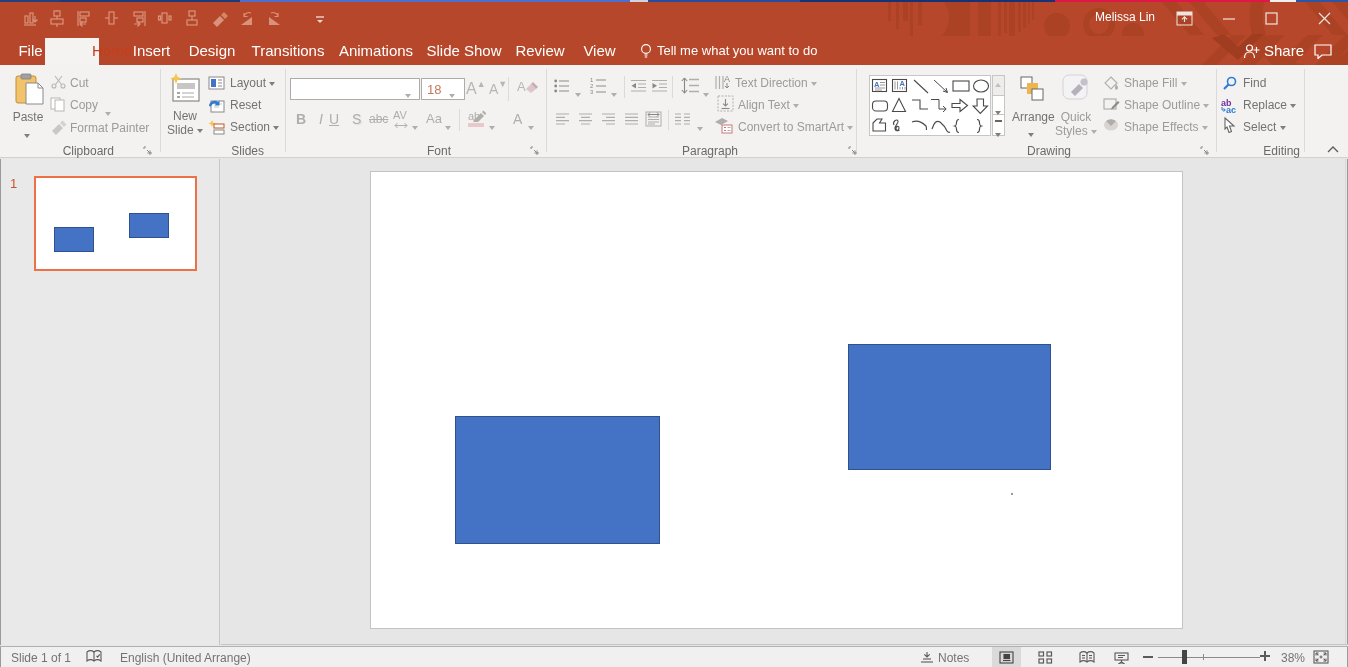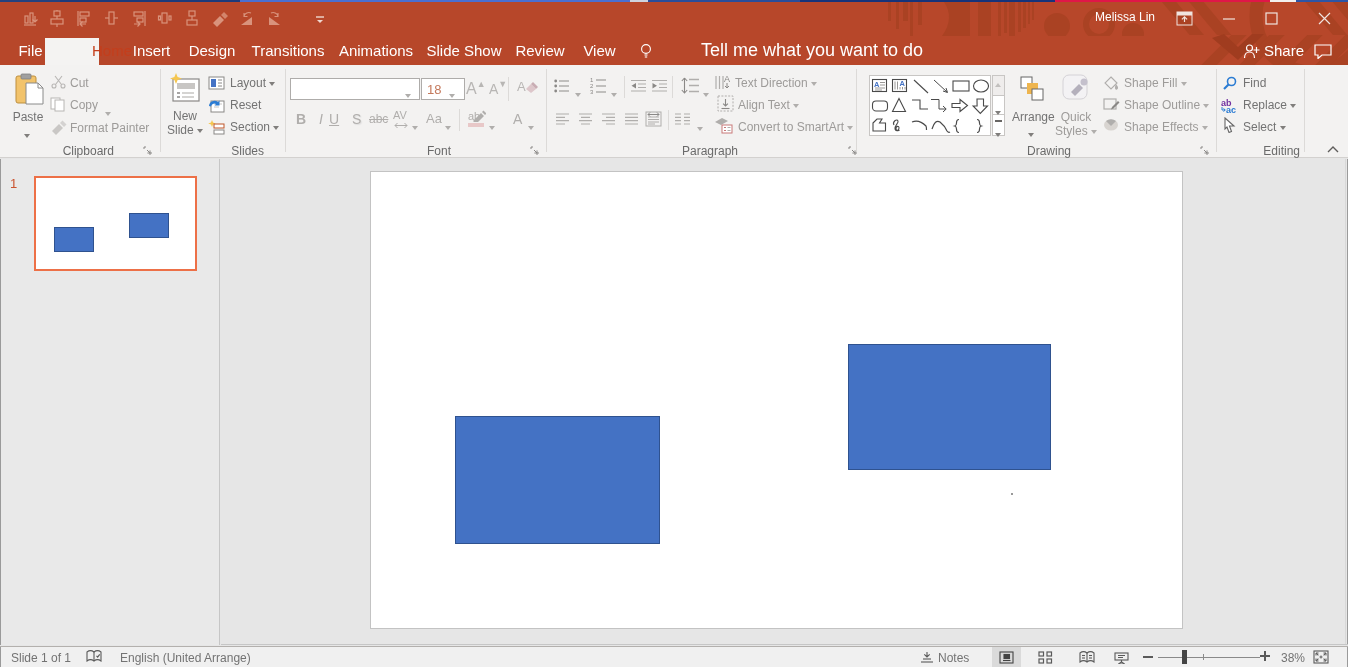--- a/index.html
+++ b/index.html
@@ -183,21 +183,21 @@
   <div class="tab" style="left:426px;width:76px;">Slide Show</div>
   <div class="tab" style="left:514px;width:52px;">Review</div>
   <div class="tab" style="left:578px;width:43px;">View</div>
   <svg class="abs" style="left:639px;top:7px" width="14" height="16" viewBox="0 0 14 16">
     <g stroke="#fff" stroke-width="1.1" fill="none">
       <circle cx="7" cy="6" r="4.4"></circle>
       <line x1="5.5" y1="12" x2="8.5" y2="12"></line>
       <line x1="5.8" y1="14" x2="8.2" y2="14"></line>
     </g>
   </svg>
-  <div class="tab" style="left:657px;font-size:18px;margin-left:44px;">Tell me what you want to do</div>
+  <div class="tab" style="left:657px;font-size:13px;">Tell me what you want to do</div>
 
   <svg class="abs" style="left:1243px;top:7px" width="17" height="16" viewBox="0 0 17 16">
     <g stroke="#fff" stroke-width="1.2" fill="none">
       <circle cx="6.5" cy="5" r="3"></circle>
       <path d="M1.5 15 c0 -4 2.5 -6 5 -6 c2.5 0 5 2 5 6"></path>
       <path d="M13.5 4 v6 M10.5 7 h6"></path>
     </g>
   </svg>
   <div class="tab" style="left:1264px;">Share</div>
   <svg class="abs" style="left:1314px;top:8px" width="18" height="15" viewBox="0 0 18 15">

